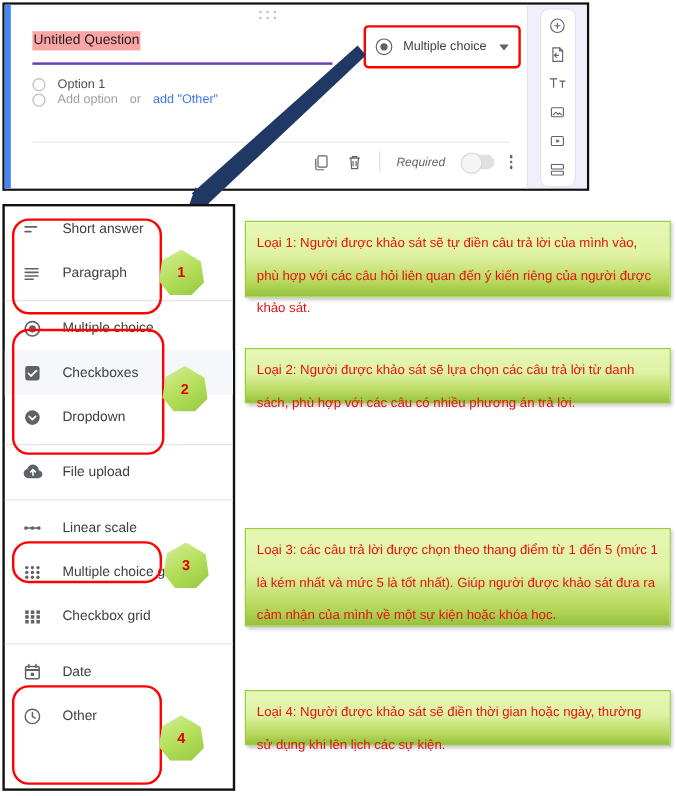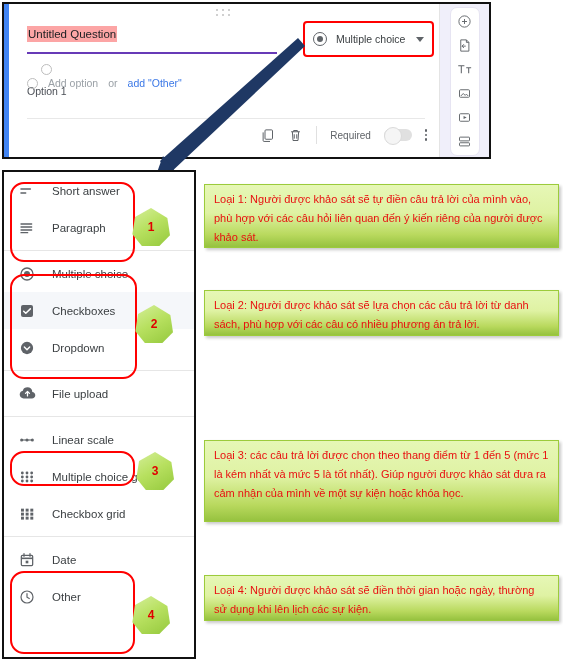--- a/index.html
+++ b/index.html
@@ -71,21 +71,21 @@
   }
   .opt-row {
     position: absolute;
     left: 18px;
     display: flex;
     align-items: center;
     gap: 10px;
     font-size: 10.5px;
     color: #4b4f56;
   }
-  .opt-row.r1 { top: 60px; flex-direction: column; }
+  .opt-row.r1 { top: 60px; }
   .opt-row.r2 { top: 73px; }
   .radio-o {
     width: 11px; height: 11px;
     border: 1.3px solid #bdbdbd;
     border-radius: 50%;
     flex: none;
   }
   .muted { color: #9aa0a6; }
   .linkish { color: #3b78e7; }
   .q-divider {
@@ -94,21 +94,21 @@
     height: 1px; background: #e8e8e8;
   }
   .q-footer {
     position: absolute;
     right: 12px; top: 122px;
     display: flex; align-items: center;
     gap: 13px;
   }
   .ic { color: #5f6368; display: inline-flex; }
   .req-sep { width: 1px; height: 18px; background: #e0e0e0; }
-  .req-label { font-size: 10px; color: #5f6368; }
+  .req-label { font-size: 10px; color: #5f6368; font-style: italic; }
   .toggle {
     width: 28px; height: 12px;
     background: #e0e0e0; border-radius: 7px;
     position: relative;
   }
   .toggle::after {
     content: ""; position: absolute;
     left: 0; top: -2px;
     width: 16px; height: 16px;
     border-radius: 50%;
@@ -207,21 +207,21 @@
   }
 
   
   .note {
     position: absolute;
     border: 1px solid #9ccb3b;
     background: linear-gradient(180deg, #e6f7b6 0%, #dff2a3 45%, #b9d95e 80%, #96c23f 100%);
     box-shadow: 2px 2px 3px rgba(0,0,0,0.22);
     color: #e81010;
     font-size: 11px;
-    line-height: 19px;
+    line-height: 27px;
     padding: 5px 9px 6px 9px;
   }
 </style>
 </head>
 <body>
 
 <div id="screen">
 
   <div id="top-panel">
     <div id="forms-row">

